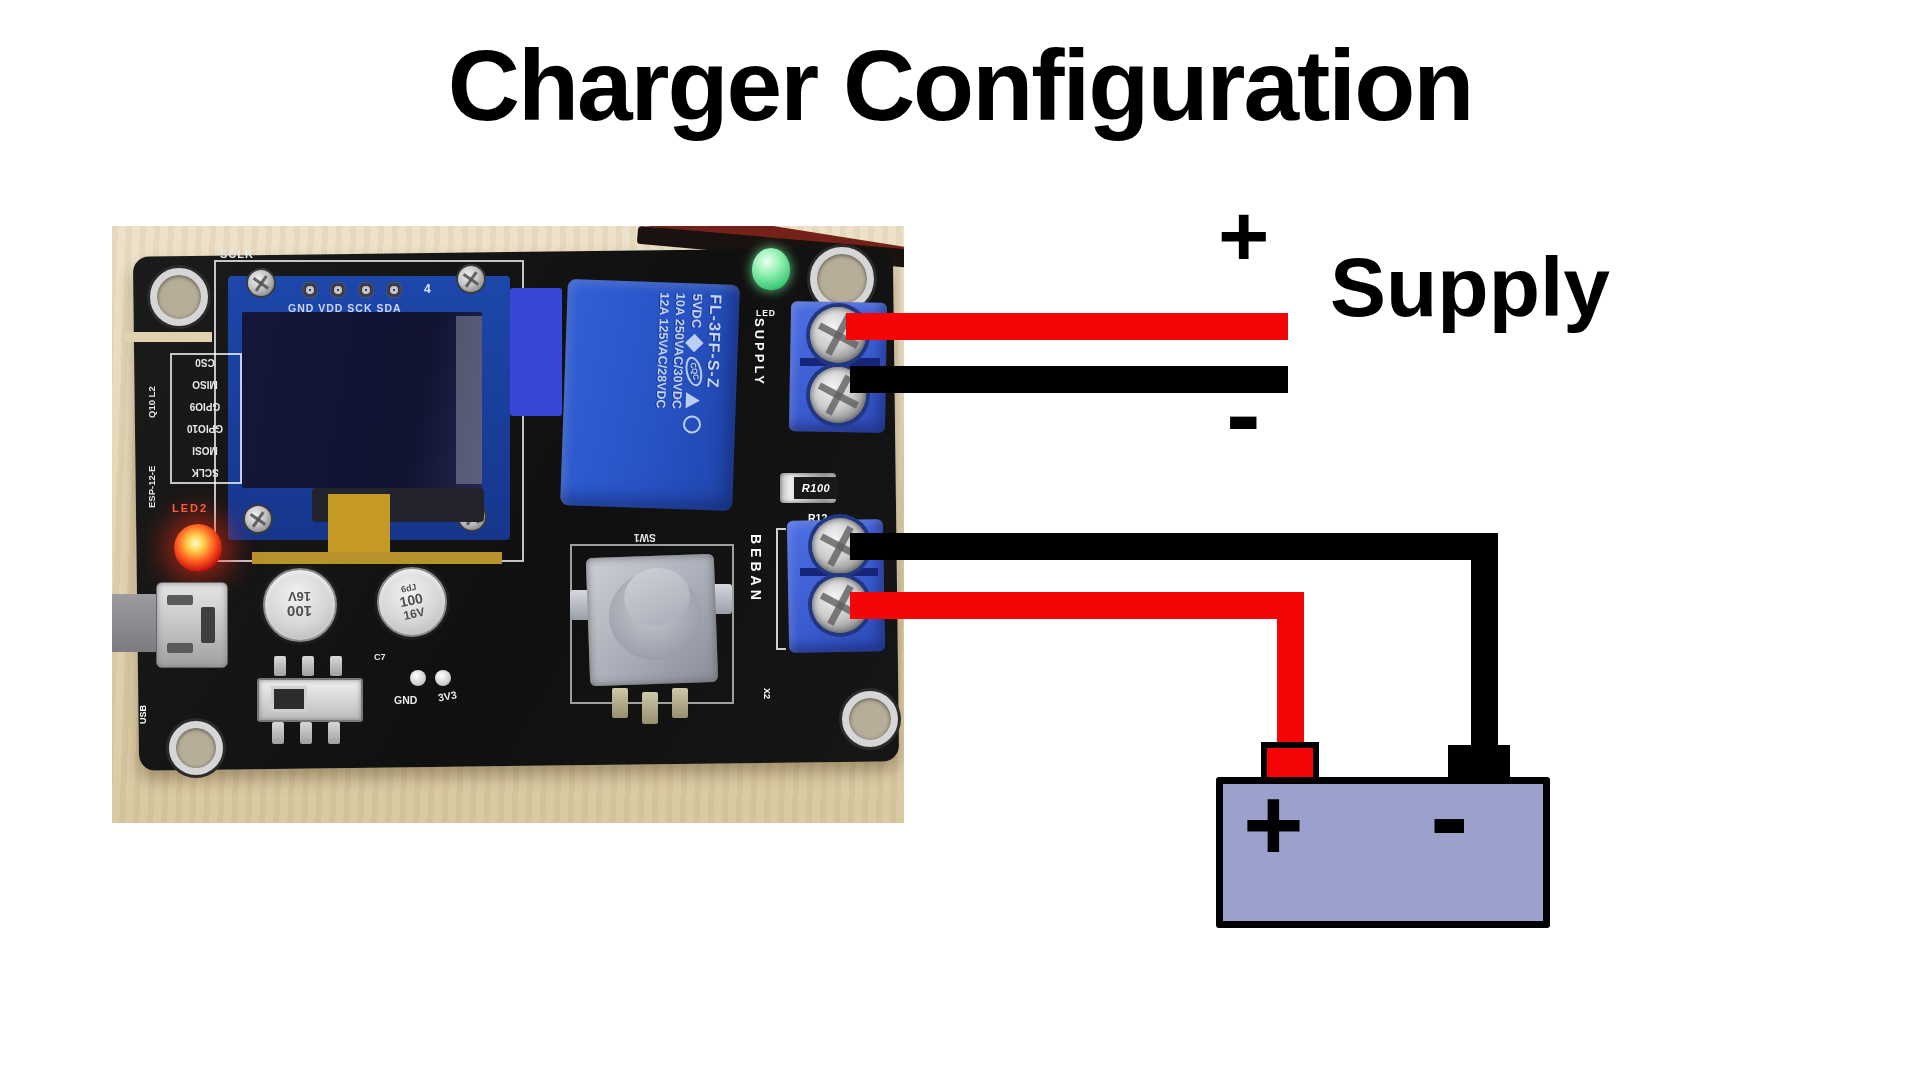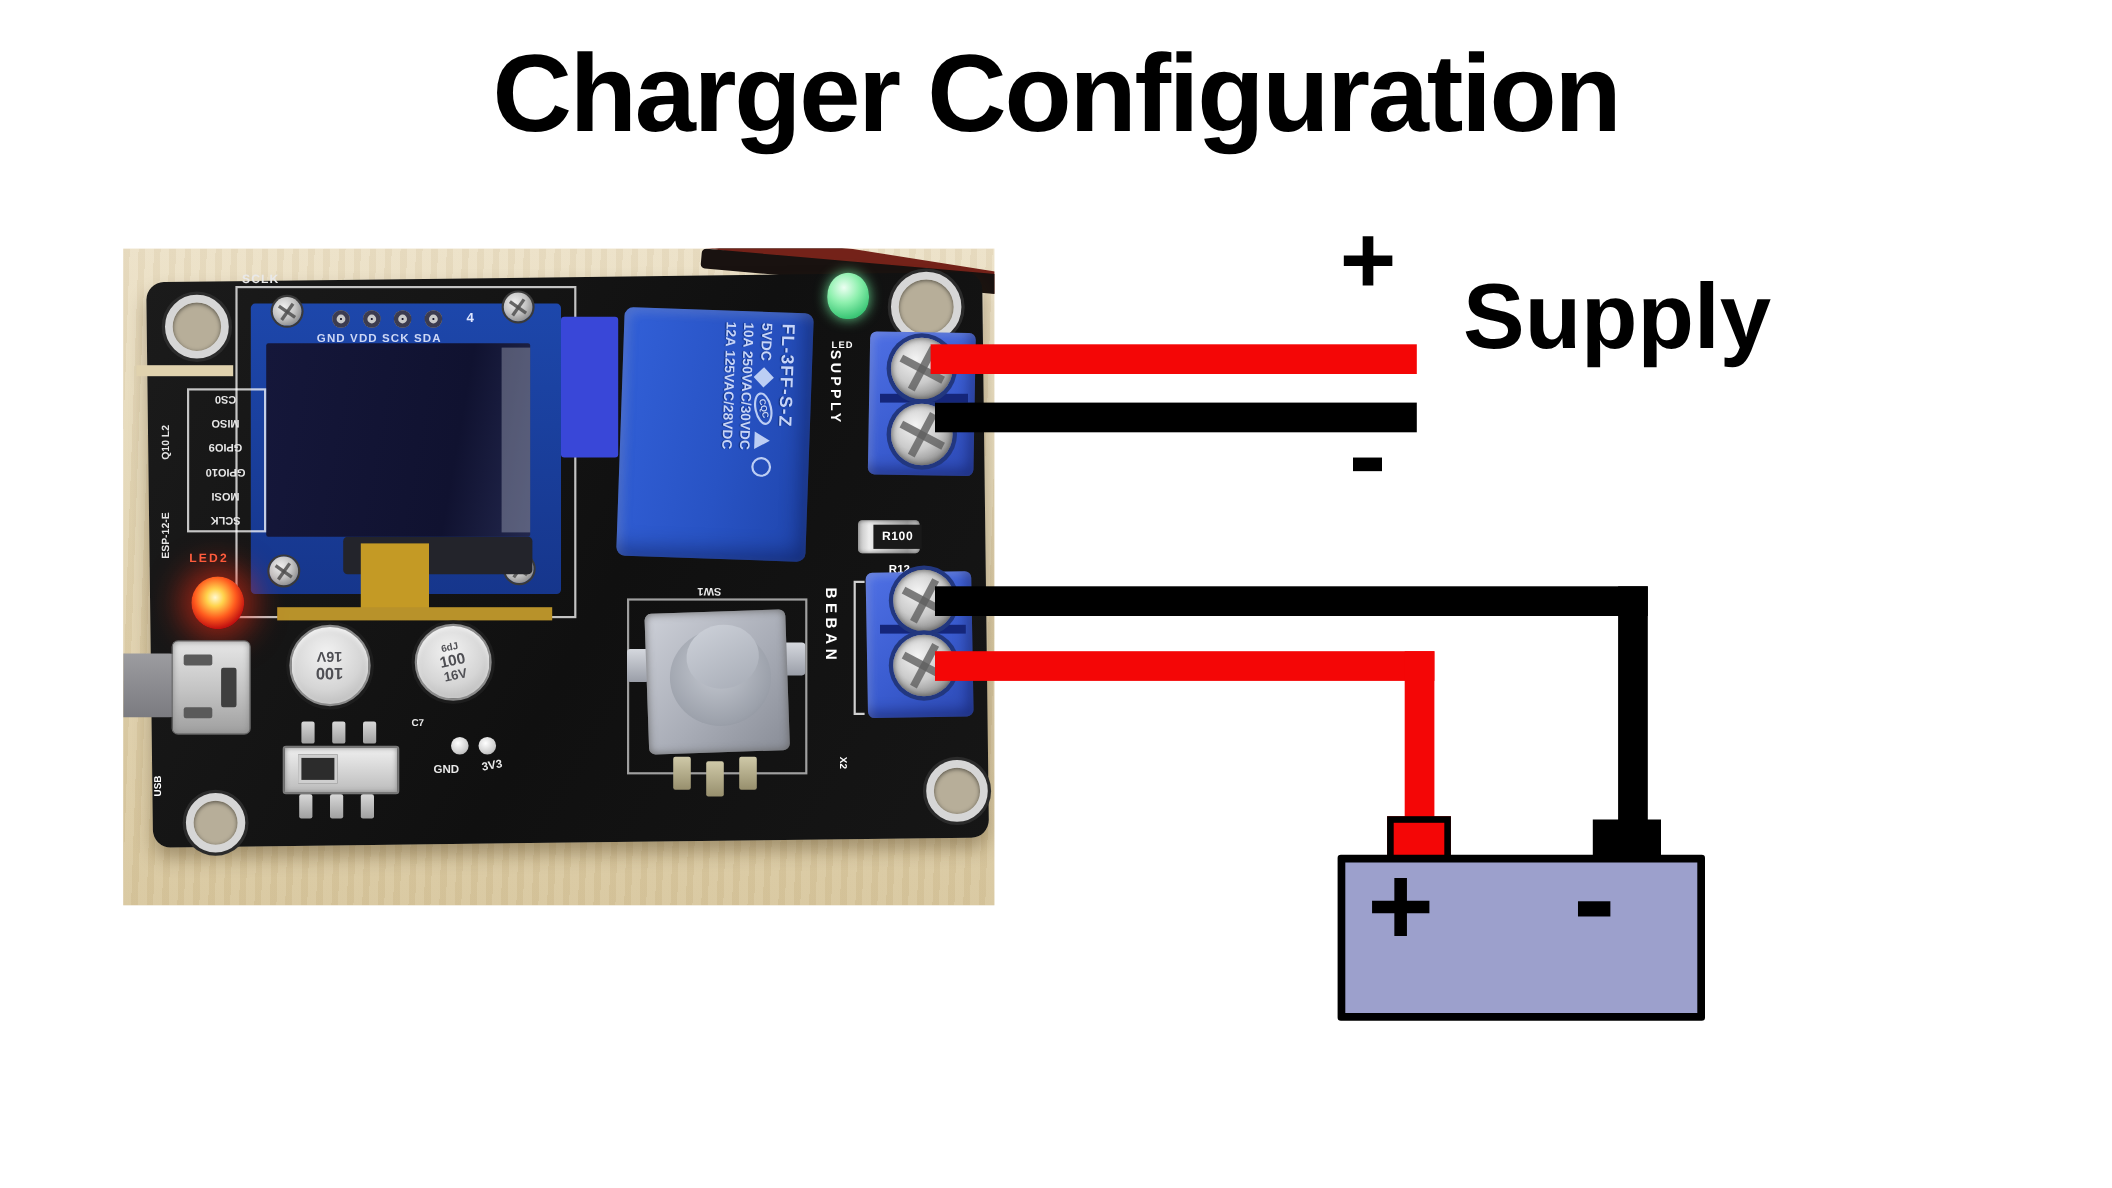--- a/index.html
+++ b/index.html
@@ -98,21 +98,21 @@
   .tscrew{width:56px;height:56px;border-radius:50%;
     background:radial-gradient(circle at 40% 35%,#f4f4f4,#cbcbcb 45%,#909090 76%,#6d6d6d 100%);
     box-shadow:0 0 0 4px #22377f, inset 0 0 6px #555;}
   .tscrew::before,.tscrew::after{content:"";position:absolute;left:12%;top:44%;width:76%;height:12%;background:rgba(95,95,95,0.8);}
   .tscrew::before{transform:rotate(28deg);} .tscrew::after{transform:rotate(-62deg);}
   .tslot{height:8px;background:#15267a;}
 
   
   .r100{left:668px;top:247px;width:56px;height:30px;border-radius:4px;
     background:linear-gradient(90deg,#bdbdbd 0%,#ededed 18%,#a0a0a0 80%,#c6c6c6 100%);
-    box-shadow:inset 0 0 4px #666;}
+    box-shadow:inset 0 0 4px #666;font-style:italic;}
   .r100 .win{position:absolute;left:14px;top:4px;width:44px;height:22px;background:#191919;color:#fff;
     font-size:11px;font-weight:bold;text-align:center;line-height:22px;letter-spacing:0.5px;}
 
   
   .usb-cable{left:0;top:368px;width:54px;height:58px;background:linear-gradient(180deg,#9c9ca0,#7b7b80);
     border-radius:0 12px 12px 0;}
   .usb-shell{left:44px;top:356px;width:70px;height:84px;border:1px solid #666;border-radius:6px;
     background:linear-gradient(180deg,#e6e6e6 0%,#c2c2c2 55%,#9f9f9f 100%);box-shadow:inset 0 0 6px #888;}
   .usb-slot{position:absolute;background:#5a5a5a;border-radius:2px;}
 

